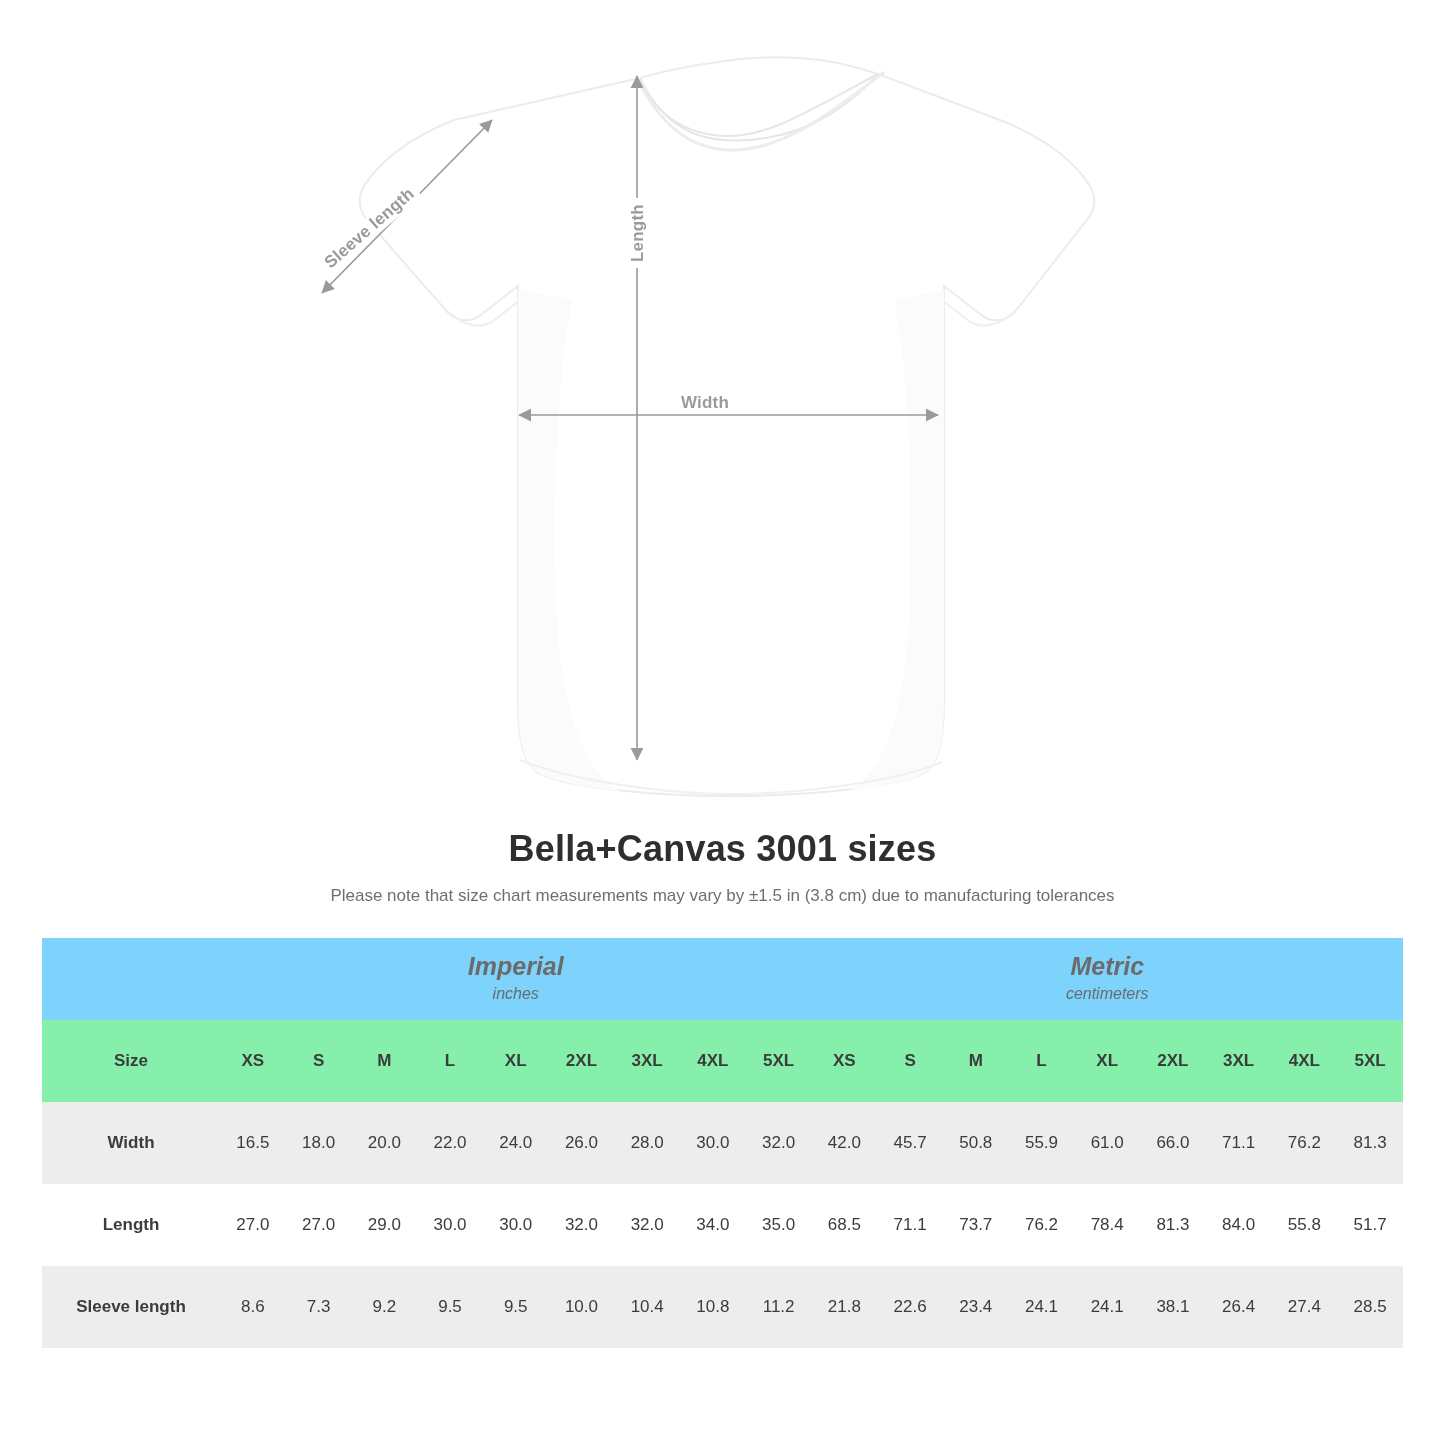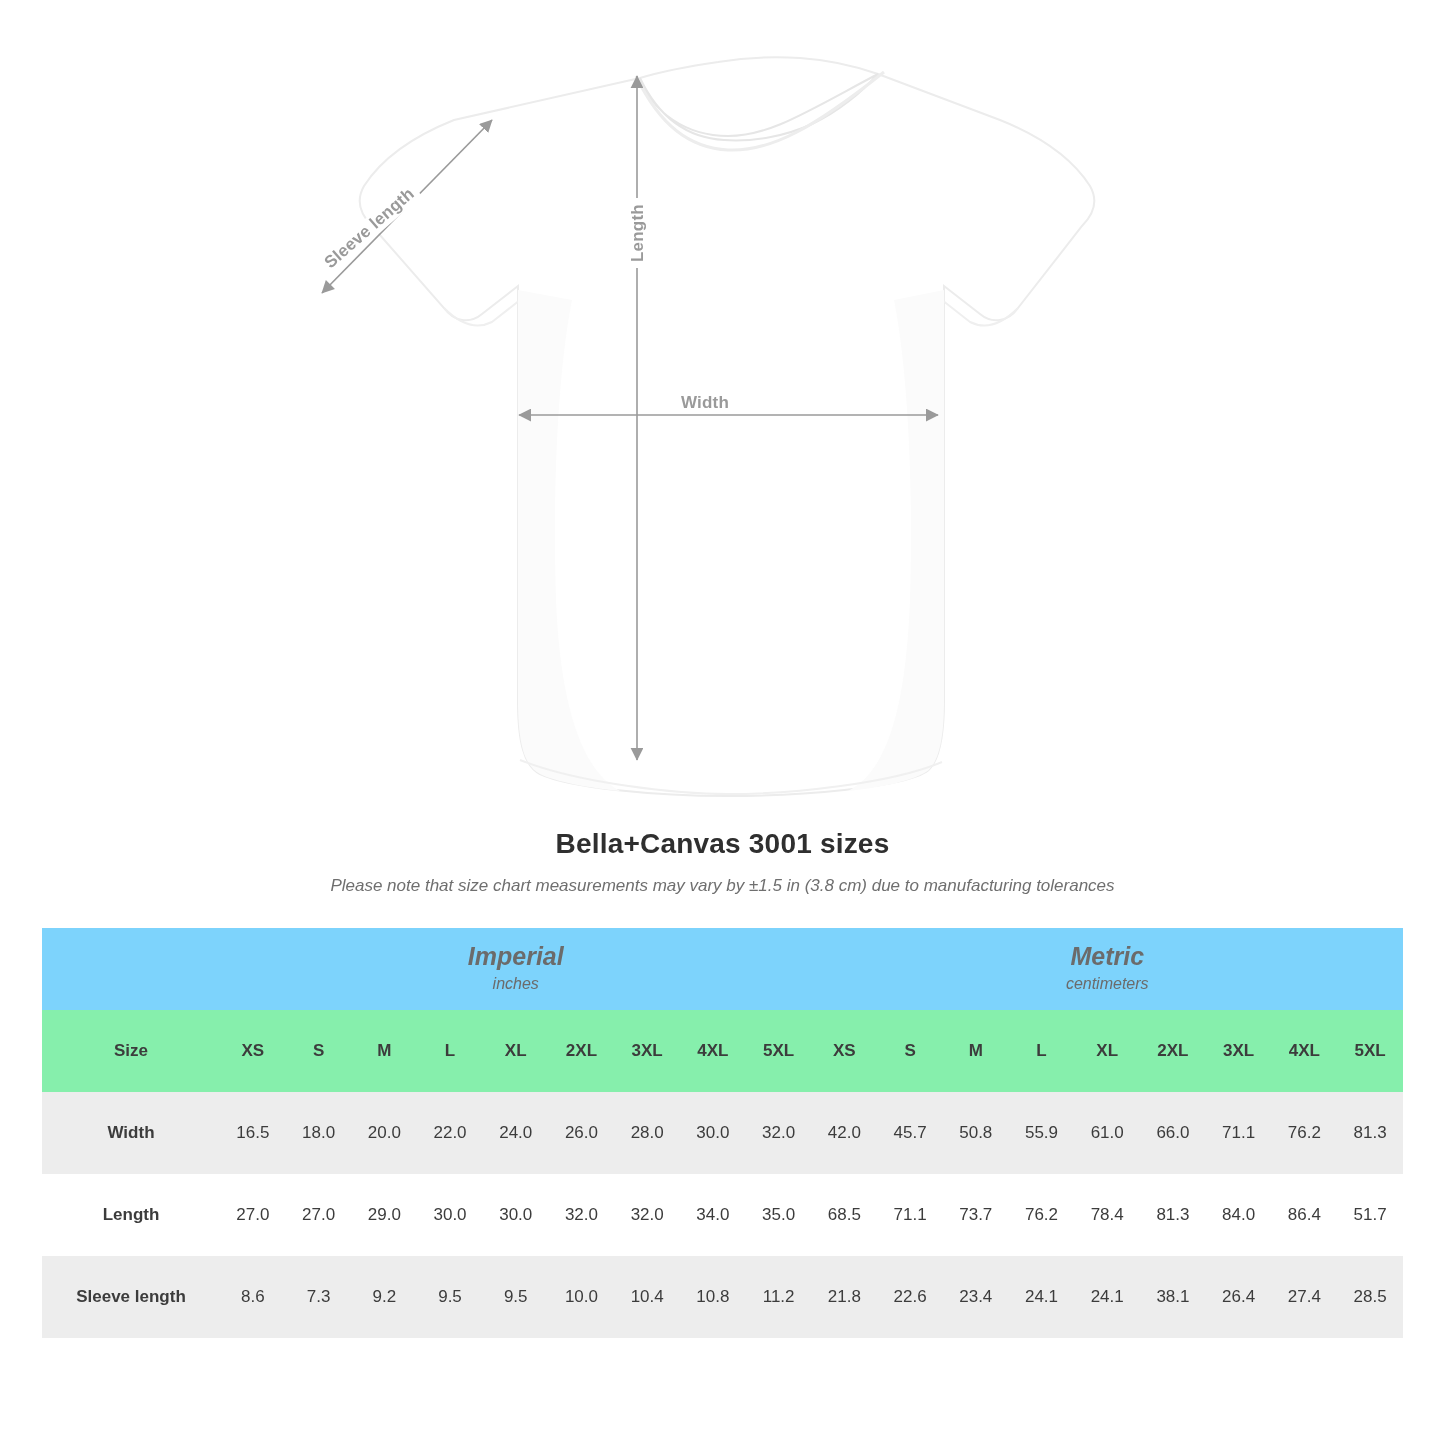--- a/index.html
+++ b/index.html
@@ -54,30 +54,29 @@
     top: 256px;
     transform: rotate(-41deg);
     transform-origin: left bottom;
     background: #ffffff;
     padding: 0 5px;
   }
 
   
   .chart-title {
     text-align: center;
-    font-size: 28px;
+    font-size: 36px;
     font-weight: bold;
     color: #2f2f2f;
     margin: 8px 0 0 0;
     letter-spacing: 0.2px;
   }
   .chart-note {
     text-align: center;
     font-size: 17px;
-    font-style: italic;
     color: #6f6f6f;
     margin: 16px 0 0 0;
   }
 
   
   .table-wrap {
     margin-top: 32px;
     padding: 0 42px;
     box-sizing: border-box;
     width: 1445px;
@@ -282,21 +281,21 @@
         <td>32.0</td>
         <td>34.0</td>
         <td>35.0</td>
         <td>68.5</td>
         <td>71.1</td>
         <td>73.7</td>
         <td>76.2</td>
         <td>78.4</td>
         <td>81.3</td>
         <td>84.0</td>
-        <td>86.4</td>
+        <td>55.8</td>
         <td>51.7</td>
       </tr>
 
       <tr class="row-even">
         <td class="rowlabel">Sleeve length</td>
         <td>8.6</td>
         <td>7.3</td>
         <td>9.2</td>
         <td>9.5</td>
         <td>9.5</td>

